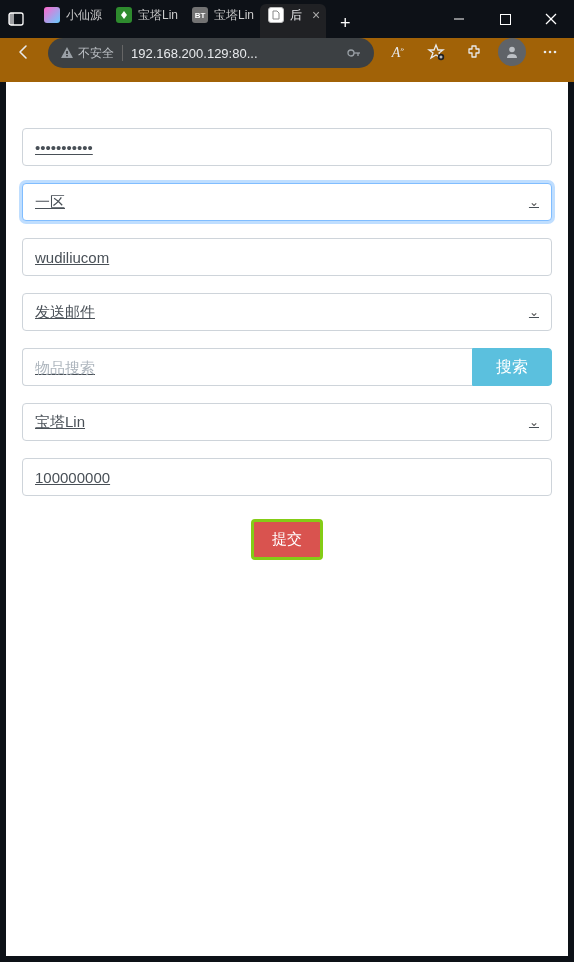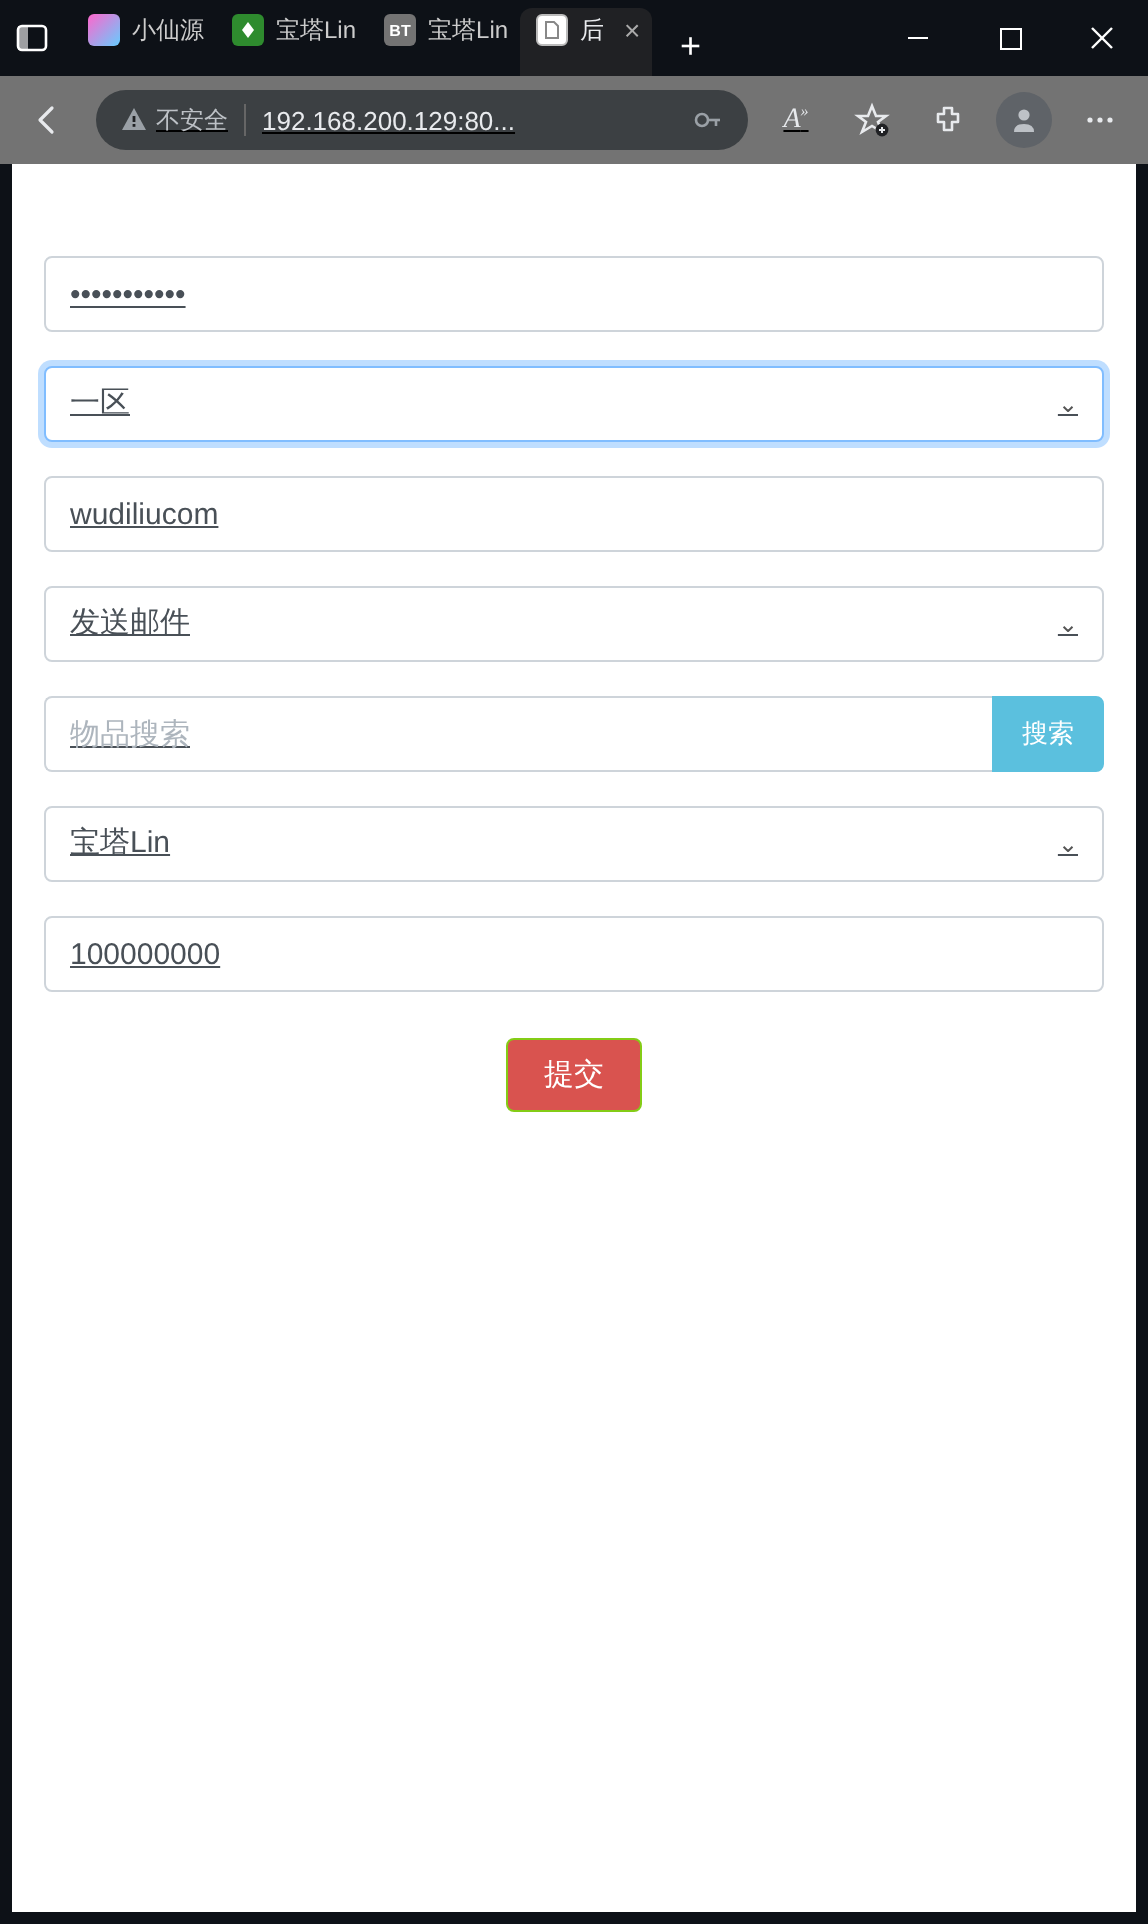--- a/index.html
+++ b/index.html
@@ -87,26 +87,24 @@
       display: flex;
       align-items: center;
       justify-content: center;
       color: #fff;
       font-size: 14px;
       cursor: pointer;
     }
     
     .addrbar {
       height: 44px;
-      background: #737373;
-      display: flex;
-      align-items: center;
+      background: #a16207;
+      display: flex;
       padding: 0 10px;
       gap: 10px;
-      text-decoration: underline;
     }
     .addr-btn {
       width: 28px;
       height: 28px;
       display: flex;
       align-items: center;
       justify-content: center;
       color: #e8eaed;
       cursor: pointer;
       border-radius: 4px;
@@ -159,33 +157,33 @@
       display: flex;
       align-items: center;
       justify-content: space-between;
       padding: 6px 12px;
       cursor: pointer;
     }
     .select-caret { font-size: 12px; color: #555; }
     .input-group { display: flex; }
     .input-group .form-control { flex: 1; border-right: none; border-radius: 4px 0 0 4px; }
     .input-group .search-btn {
-      width: 56px;
+      width: 80px;
       background: #5bc0de;
       border: 1px solid #5bc0de;
       border-radius: 0 4px 4px 0;
       color: #fff;
-      font-size: 13px;
+      font-size: 16px;
       cursor: pointer;
     }
     .submit-wrap { display: flex; justify-content: center; margin-top: 6px; }
     .submit-btn {
       padding: 8px 18px;
       background: #d9534f;
-      border: 1px solid #84cc16;
+      border: 3px solid #84cc16;
       color: #fff;
       font-size: 15px;
       border-radius: 4px;
       cursor: pointer;
     }
     .win-square { width:11px; height:11px; border:1px solid #fff; }
   </style>
 </head>
 <body>
 

